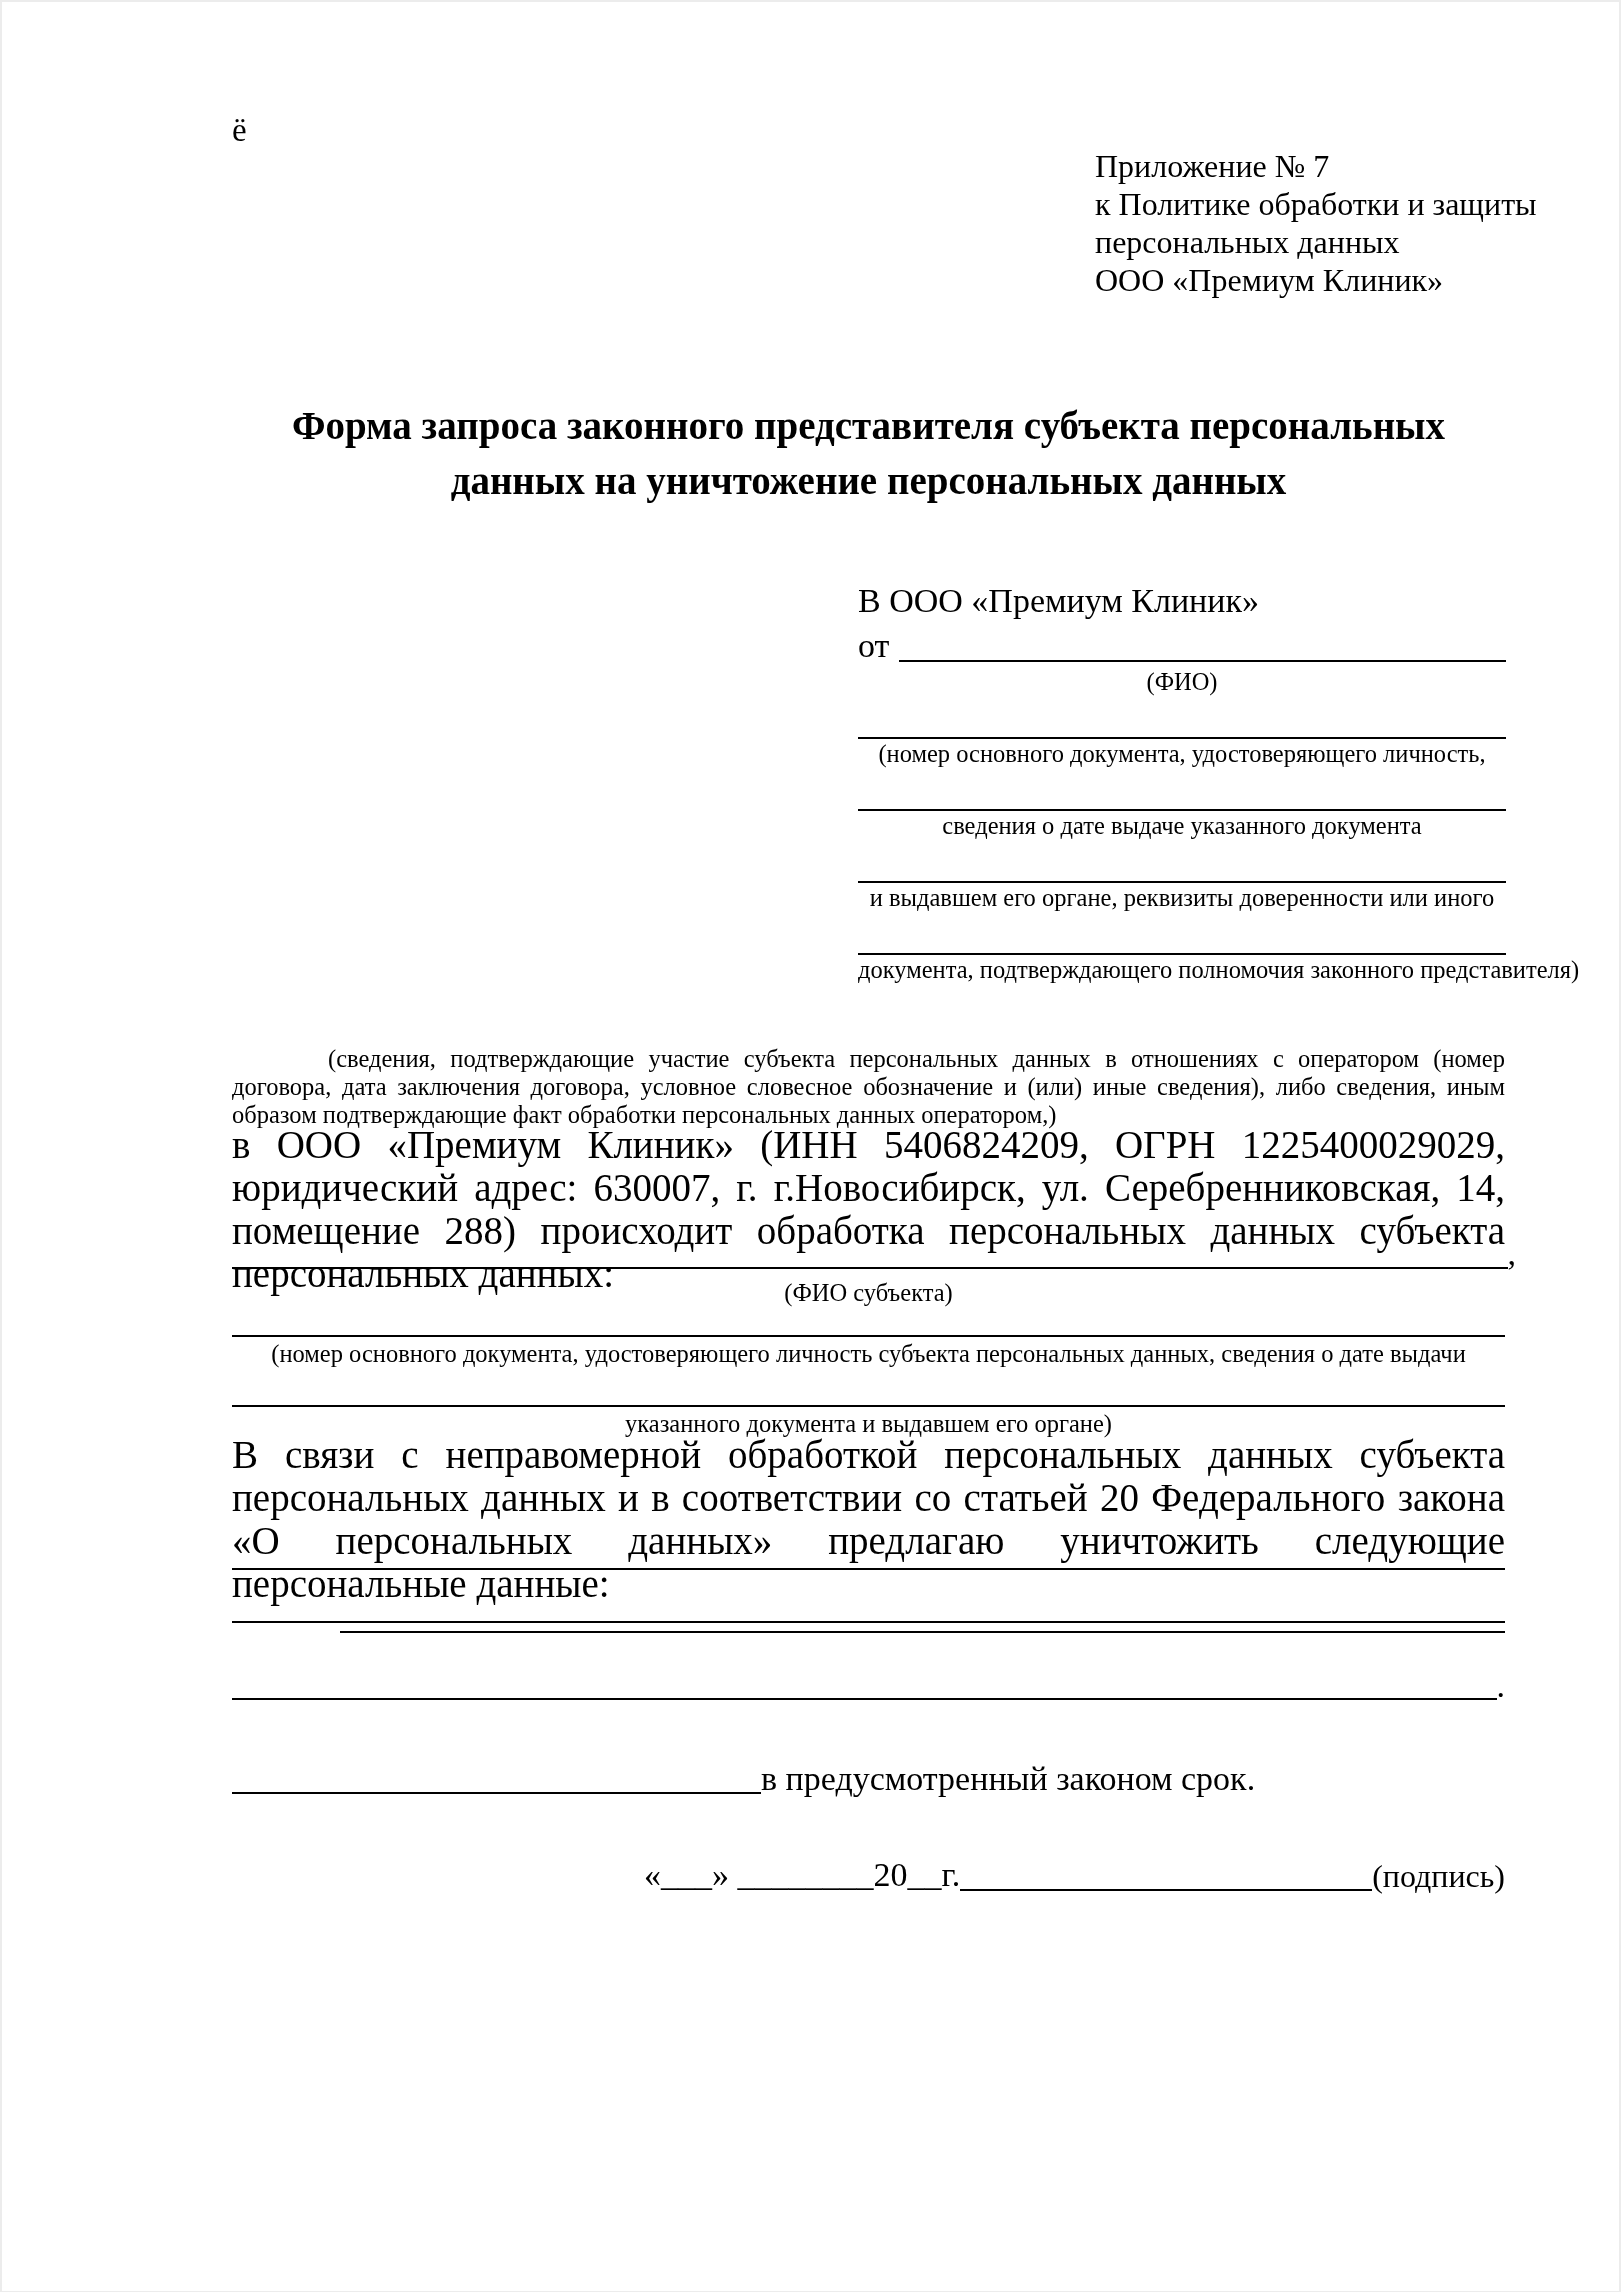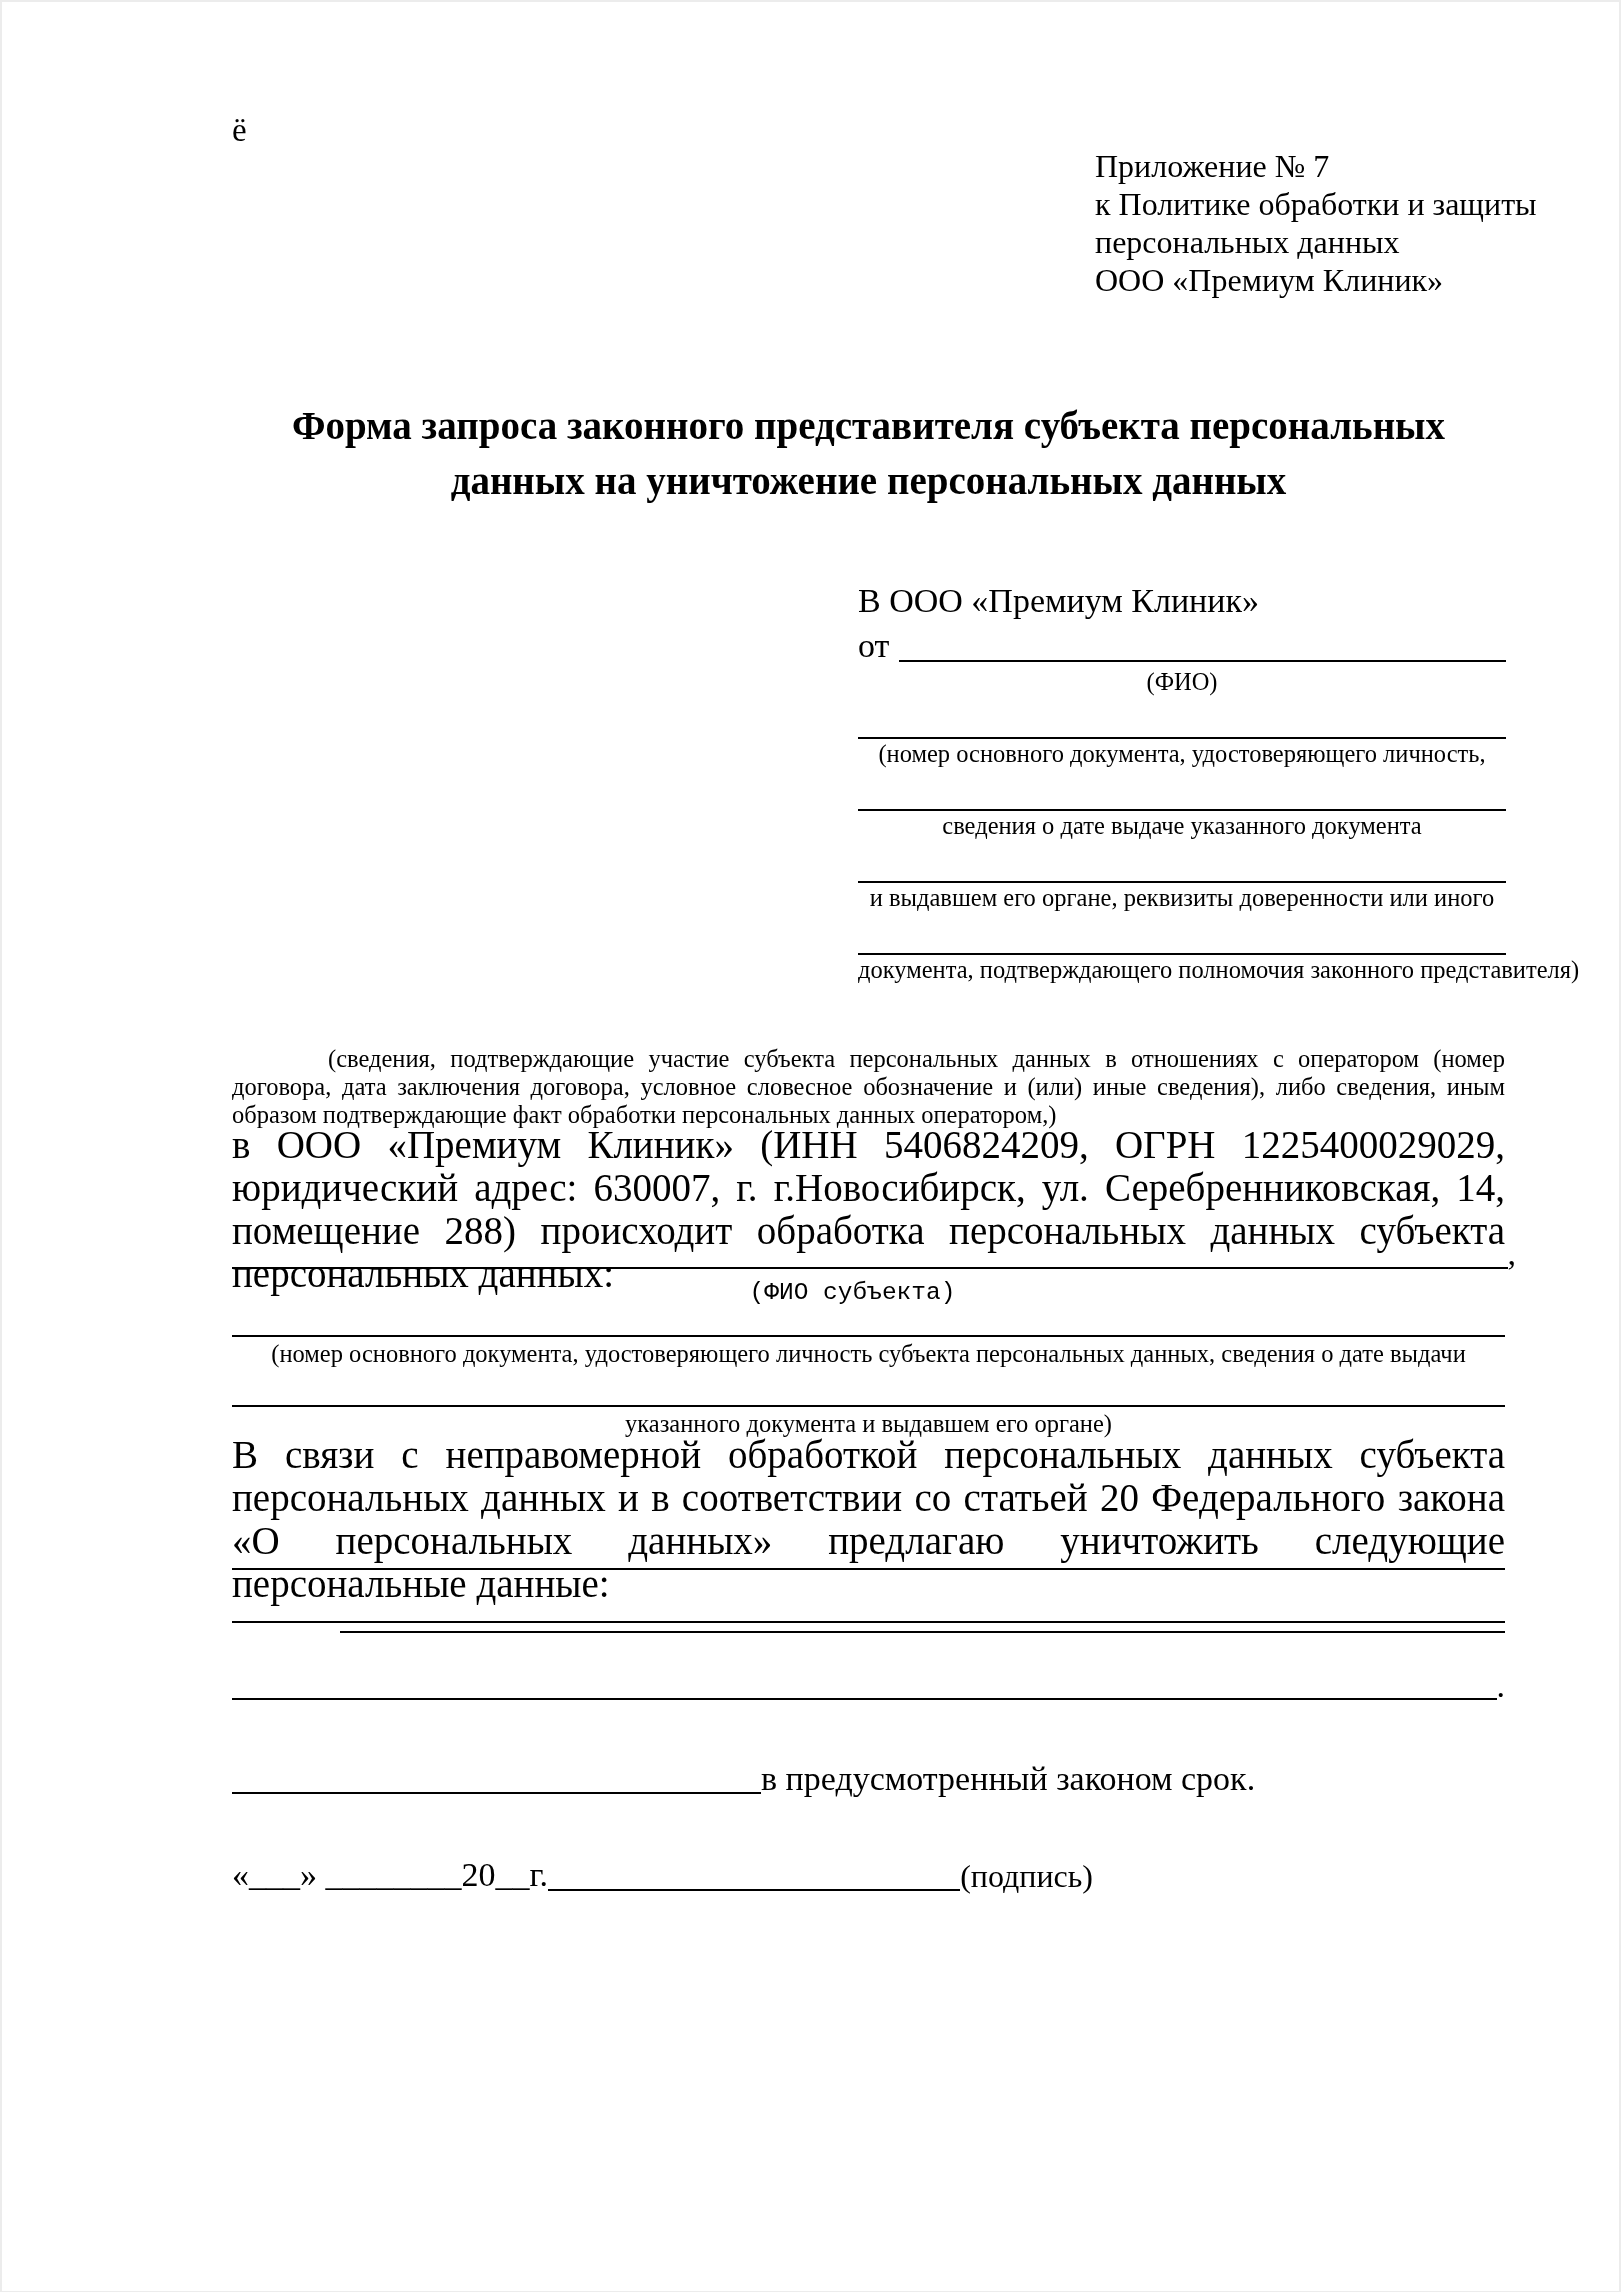--- a/index.html
+++ b/index.html
@@ -30,35 +30,35 @@
   .addr-to{font-size:34px;line-height:41px;}
   .addr-from{margin-top:3px;font-size:34px;line-height:43px;}
   .addr-from .blank{margin-left:9.8px;}
   .fgroup-line{height:35px;border-bottom:2.9px solid #000;}
   .fgroup{margin-top:5.9px;}
   .acc{left:232px;top:994px;width:1273px;font-size:34px;line-height:43px;}
   .acc .blank{margin-left:9.8px;}
   .note{left:232px;top:1045px;width:1273px;font-size:24.5px;line-height:28px;text-align:justify;text-indent:96px;}
   .op-para{left:232px;top:1123px;width:1273px;}
   .subj-row{left:232px;top:1233px;width:1284px;font-size:34px;line-height:41px;}
-  .subj-fio{left:216px;top:1278px;width:1273px;font-family:Liberation Mono, monospace;}
+  .subj-fio{left:232px;top:1278px;width:1273px;}
   .line2{left:232px;top:1296px;width:1273px;height:39px;}
   .cap2{left:232px;top:1339px;width:1273px;}
   .line3{left:232px;top:1366px;width:1273px;height:39px;}
   .cap3{left:232px;top:1409px;width:1273px;}
   .demand{left:232px;top:1433px;width:1273px;}
   .blank1{left:232px;top:1531px;width:1273px;height:37px;}
   .blank2{left:232px;top:1584px;width:1273px;height:37px;}
   .reason{left:232px;top:1631px;width:1273px;font-size:34px;line-height:41px;}
   .reason .blank{margin-left:11.8px;}
   .dotline{left:232px;top:1666px;width:1273px;font-size:34px;line-height:39px;}
   .reply1{left:232px;top:1715px;width:1273px;font-size:34px;line-height:43px;text-align:justify;text-align-last:justify;text-indent:96px;}
   .reply2{left:232px;top:1758px;width:1273px;font-size:34px;line-height:41px;}
   .reply2 .blank{flex:0 0 529px;margin-bottom:4.9px;}
-  .footer-row{left:232px;top:1852px;width:1273px;justify-content:flex-start;font-size:34px;line-height:45px;}
+  .footer-row{left:232px;top:1852px;width:1273px;justify-content:flex-end;font-size:34px;line-height:45px;}
   .sign-group{display:flex;align-items:flex-end;}
   .sign-group .blank{flex:0 0 412px;margin-bottom:5.9px;}
   .sign-caption{font-size:32px;line-height:41px;}
 </style>
 </head>
 <body>
 
 <div class="page">
 
   <div class="abs yo">ё</div>

